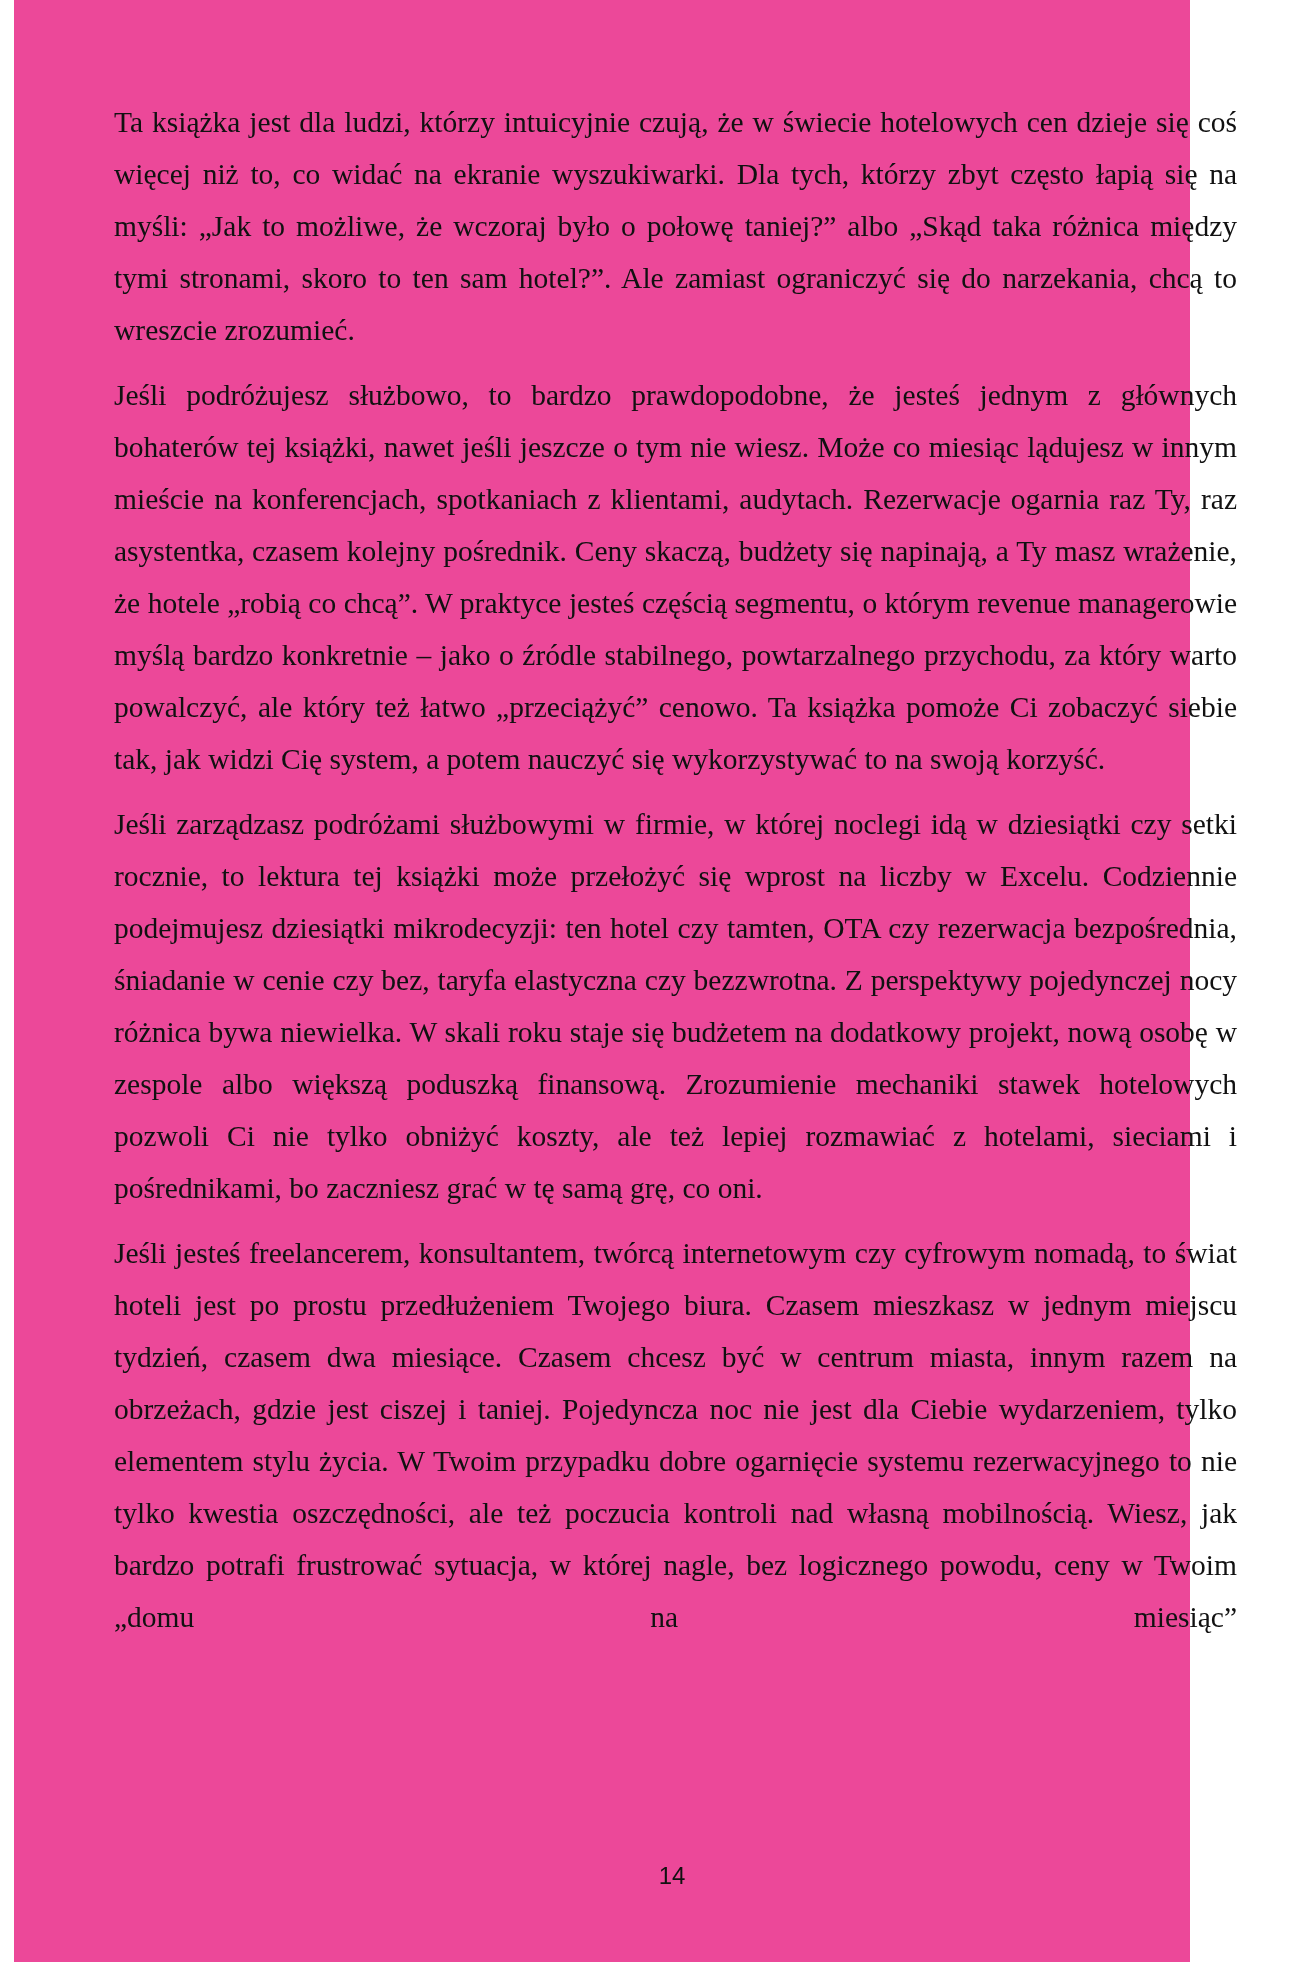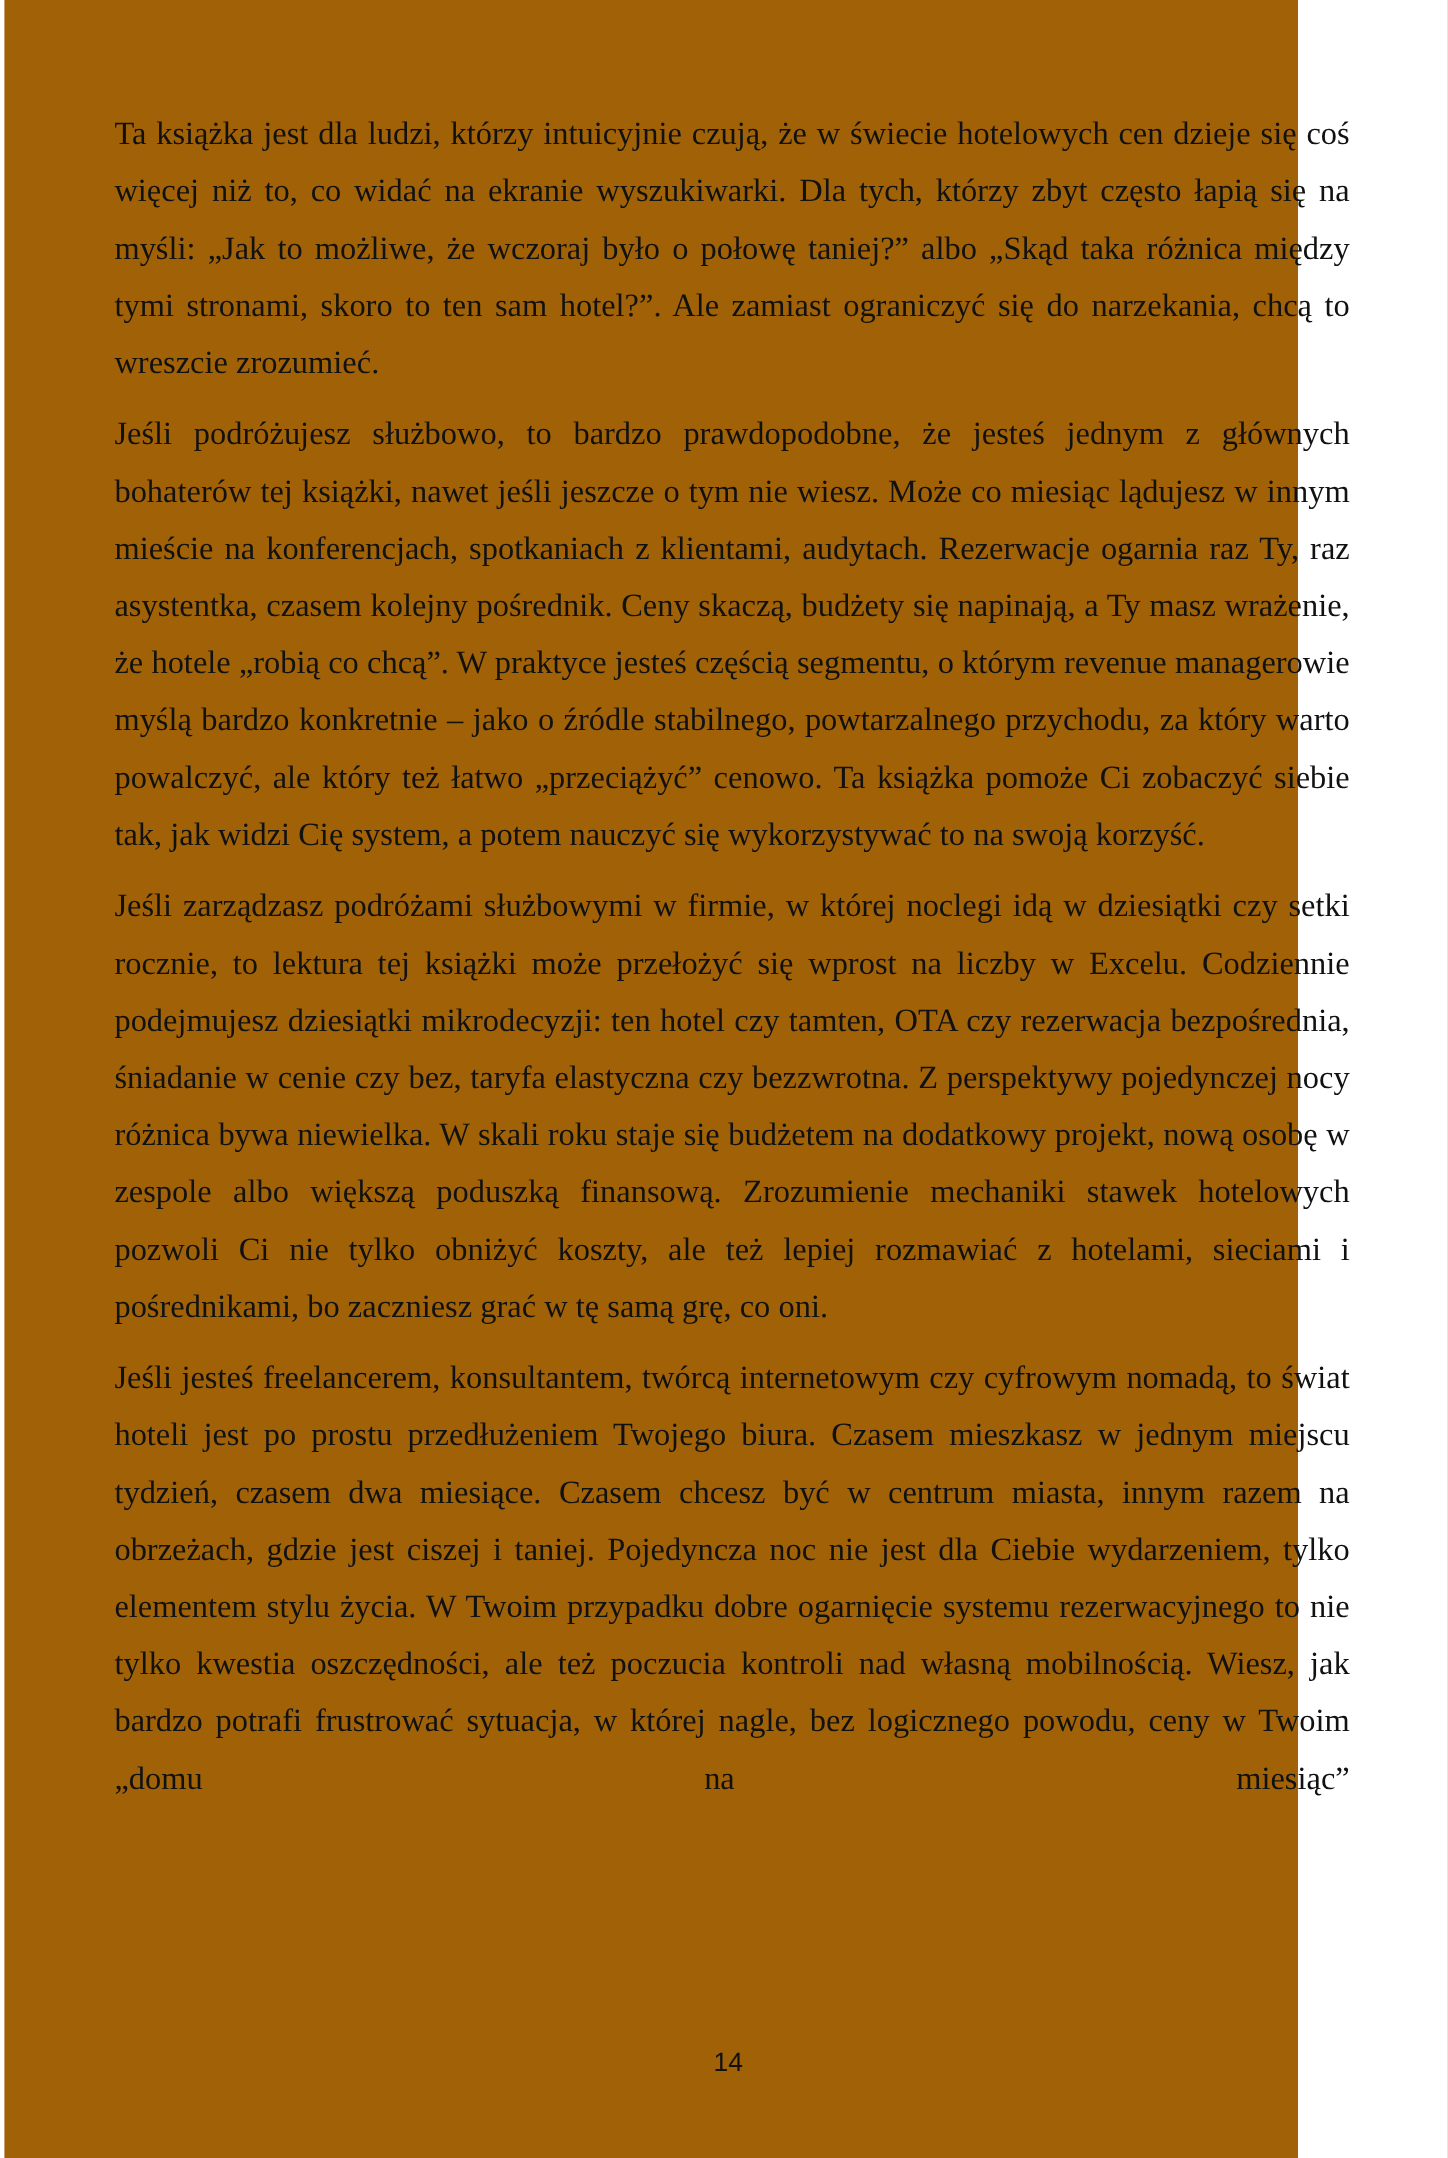--- a/index.html
+++ b/index.html
@@ -1,17 +1,17 @@
 <!DOCTYPE html>
 <html><head>
 <meta charset="utf-8">
 <style>
   html, body { margin: 0; padding: 0; background: #ffffff; }
   body { width: 1316px; height: 1962px; position: relative; overflow: hidden; }
-  .page { position: absolute; left: 4px; top: 0; width: 1176px; height: 1962px; background: #a16207; }
+  .page { position: absolute; left: 14px; top: 0; width: 1176px; height: 1962px; background: #ec4899; }
   .text-block {
     position: absolute;
     left: 100px;
     top: 96px;
     width: 1123px;
     font-family: "Liberation Serif", "DejaVu Serif", serif;
     font-size: 29.5px;
     line-height: 52px;
     color: #111111;
   }

